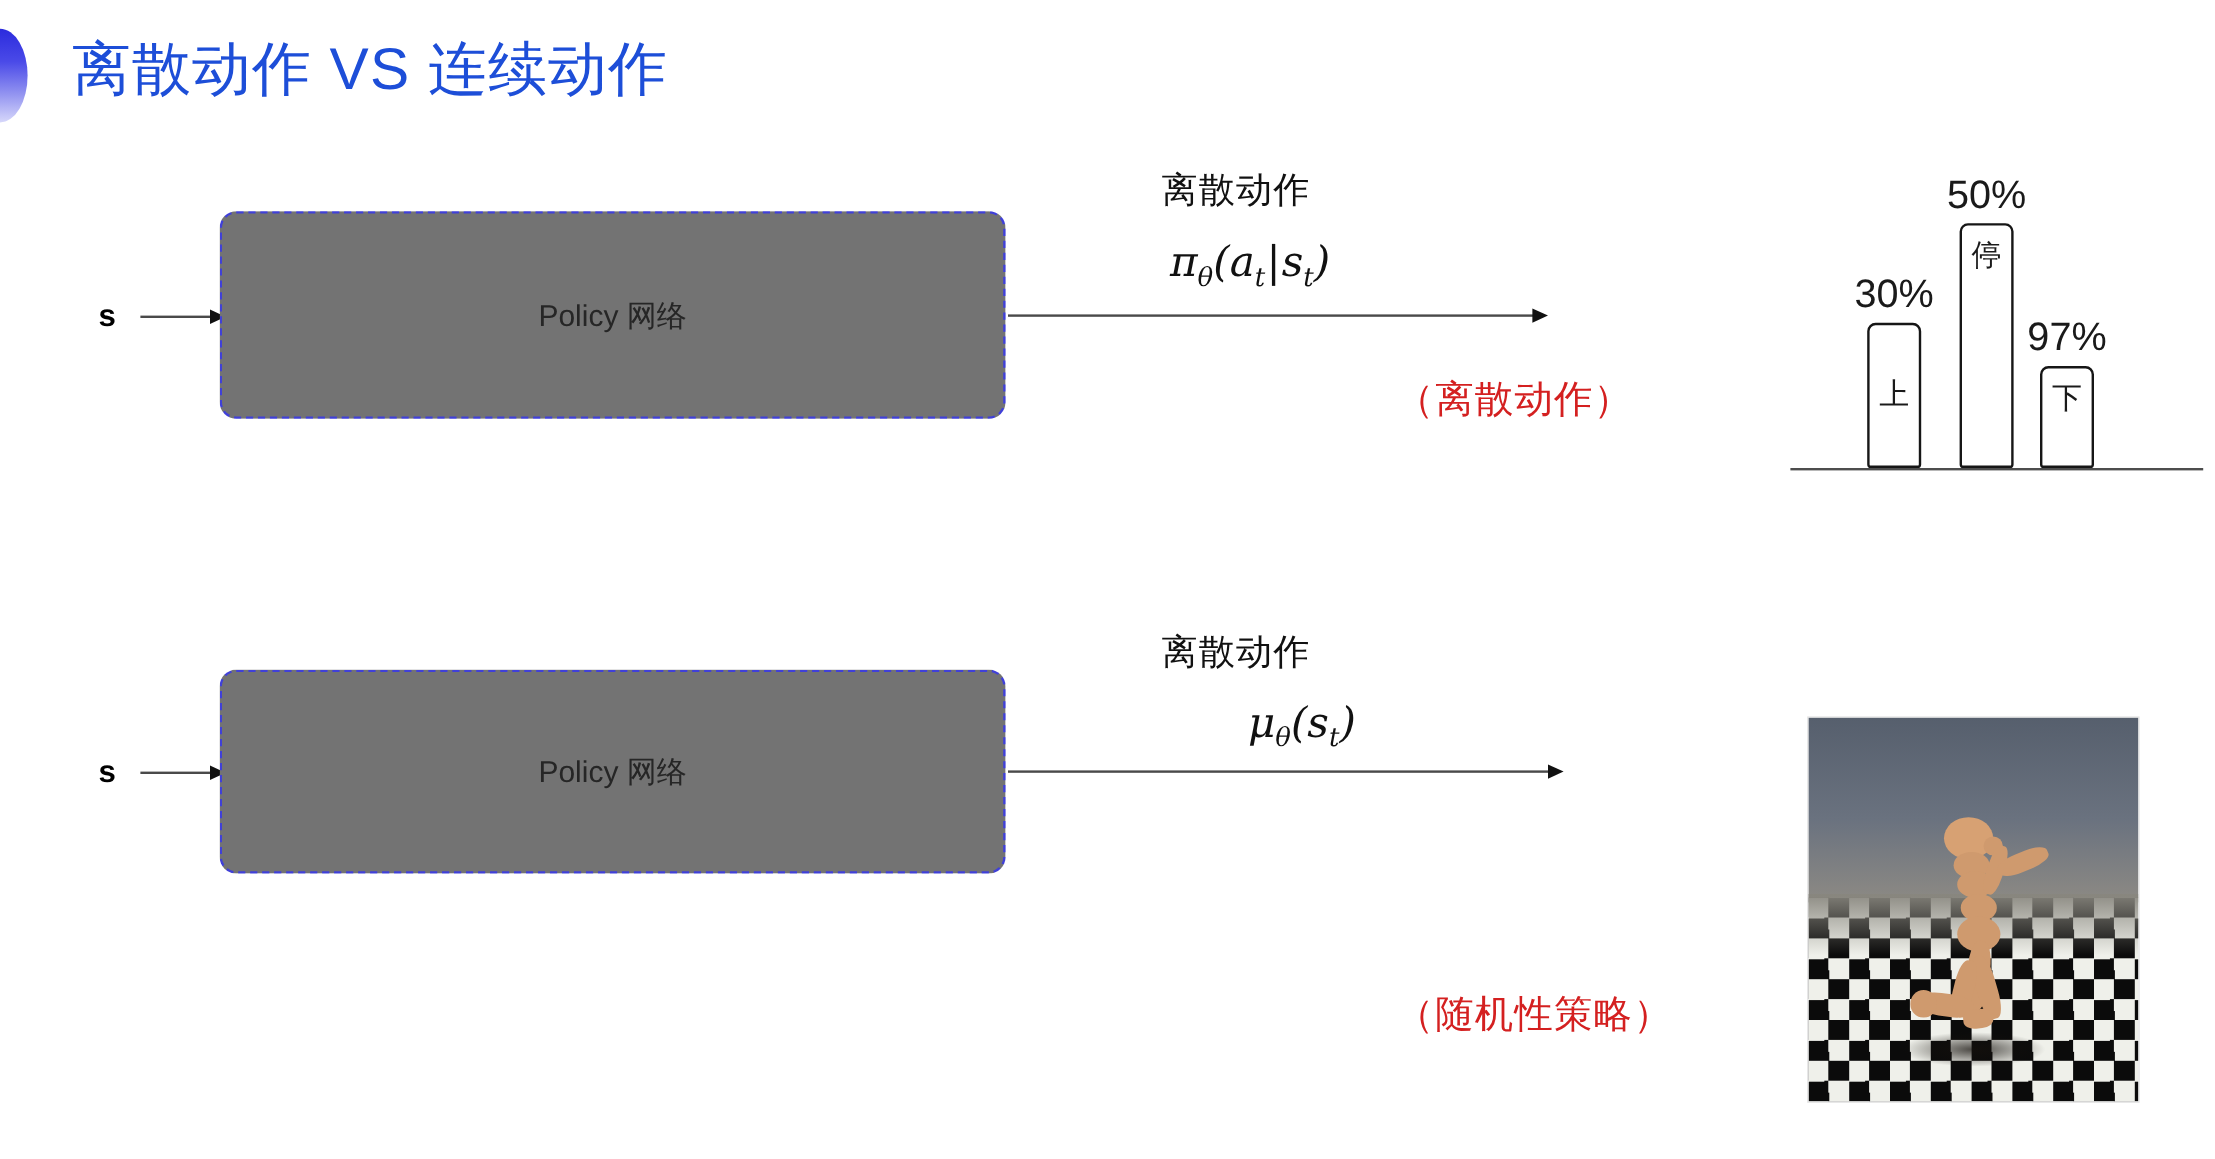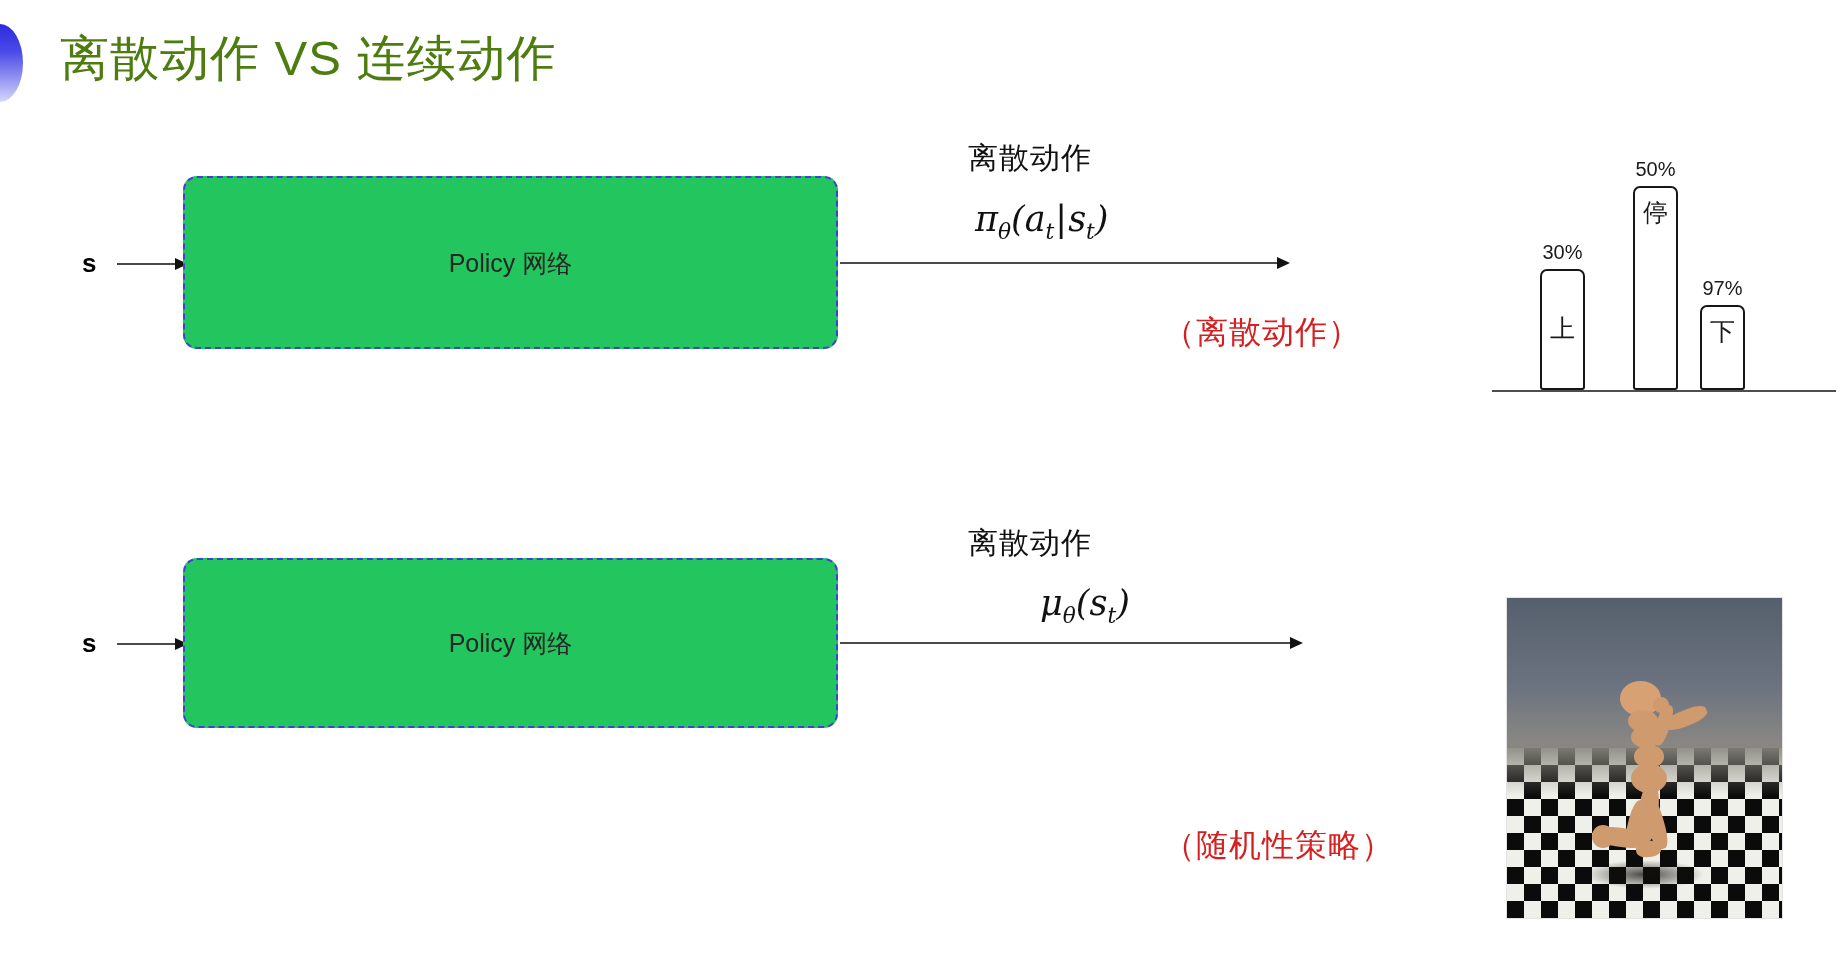--- a/index.html
+++ b/index.html
@@ -33,30 +33,30 @@
     border-radius: 50%;
     background: linear-gradient(180deg, #2b2bdd 0%, #4a4ae8 35%, #8f90f0 68%, #d6d7fa 100%);
   }
   #page-title {
     position: absolute;
     left: 60px;
     top: 0;
     font-size: 49px;
     line-height: 80px;
     letter-spacing: 1px;
-    color: #4d7c0f;
+    color: #1d4ed8;
     white-space: nowrap;
   }
 
   
   .policy-box {
     position: absolute;
     border: 2.4px dashed #4040d8;
     border-radius: 14px;
-    background: #22c55e;
+    background: #737373;
     box-sizing: border-box;
   }
   .policy-box-label {
     position: absolute;
     left: 0;
     right: 0;
     top: 50%;
     transform: translateY(-50%);
     text-align: center;
     font-size: 25px;
@@ -150,21 +150,21 @@
     width: 100%;
     border: 2.6px solid #161616;
     border-radius: 7px 7px 3px 3px;
     background: #ffffff;
     box-sizing: border-box;
   }
   .bar-value {
     position: absolute;
     left: 50%;
     transform: translateX(-50%);
-    font-size: 20px;
+    font-size: 33px;
     color: #1a1a1a;
     white-space: nowrap;
   }
   .bar-tick-label {
     position: absolute;
     left: 50%;
     transform: translateX(-50%);
     top: 296px;
     font-size: 25px;
     color: #1a1a1a;
@@ -252,21 +252,21 @@
   <div class="h-arrow" style="left:840px; top:257px; width:452px;">
     <div class="shaft" style="width:440px;"></div>
     <div class="head" style="left:437px;"></div>
   </div>
 
   <div class="action-note" style="left:1163px; top:311px;">（离散动作）</div>
 
   <div id="bar-chart">
     <div id="chart-baseline"></div>
 
-    <div class="bar-group" style="left:48px; width:45px; height:88px;">
+    <div class="bar-group" style="left:64px; width:45px; height:88px;">
       <div class="bar-value" style="bottom:126px;">30%</div>
       <div class="bar-rect" style="height:121px;"></div>
       <div class="bar-tick-label" style="top:10px;">上</div>
     </div>
 
     <div class="bar-group" style="left:141px; width:45px; height:204px;">
       <div class="bar-value" style="bottom:209px;">50%</div>
       <div class="bar-rect" style="height:204px;"></div>
       <div class="bar-tick-label" style="top:10px;">停</div>
     </div>

